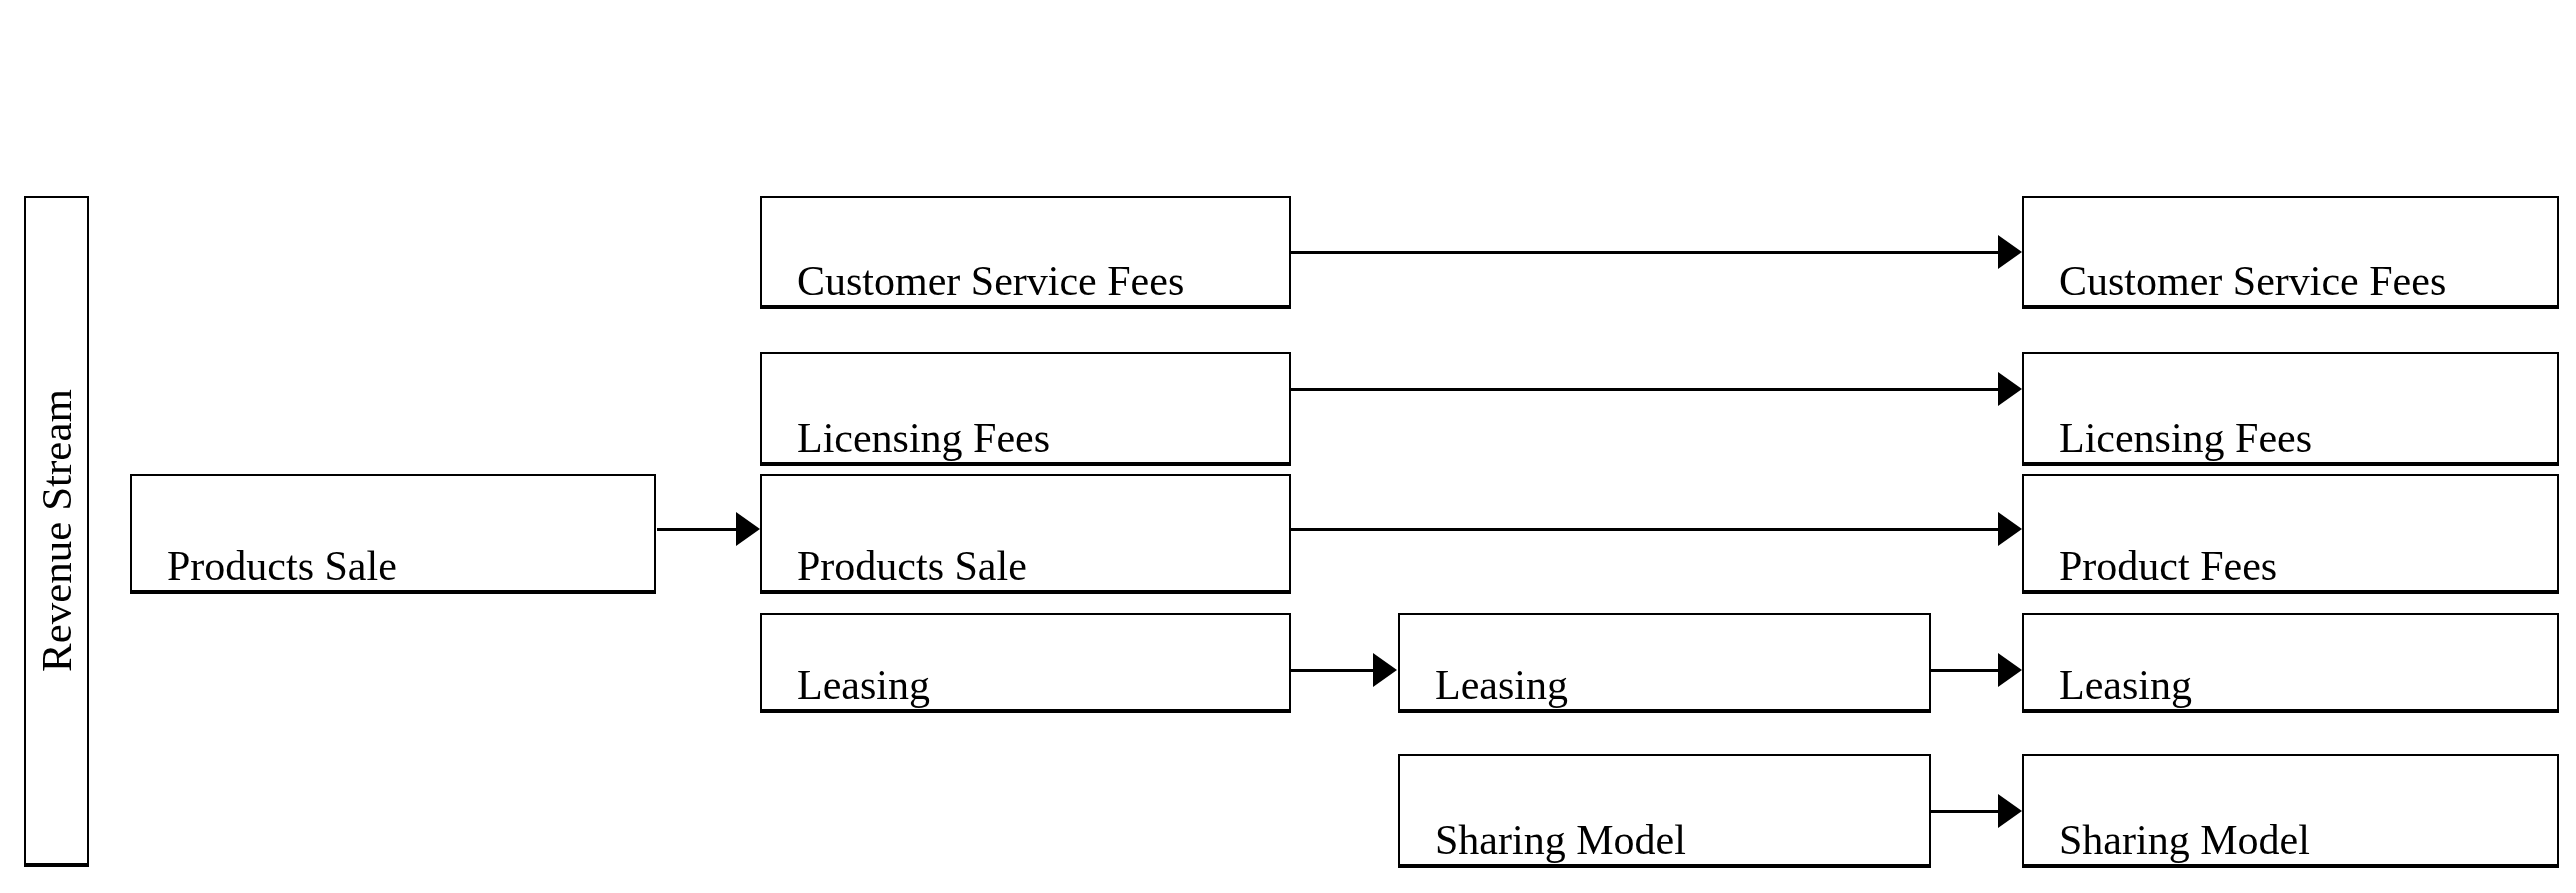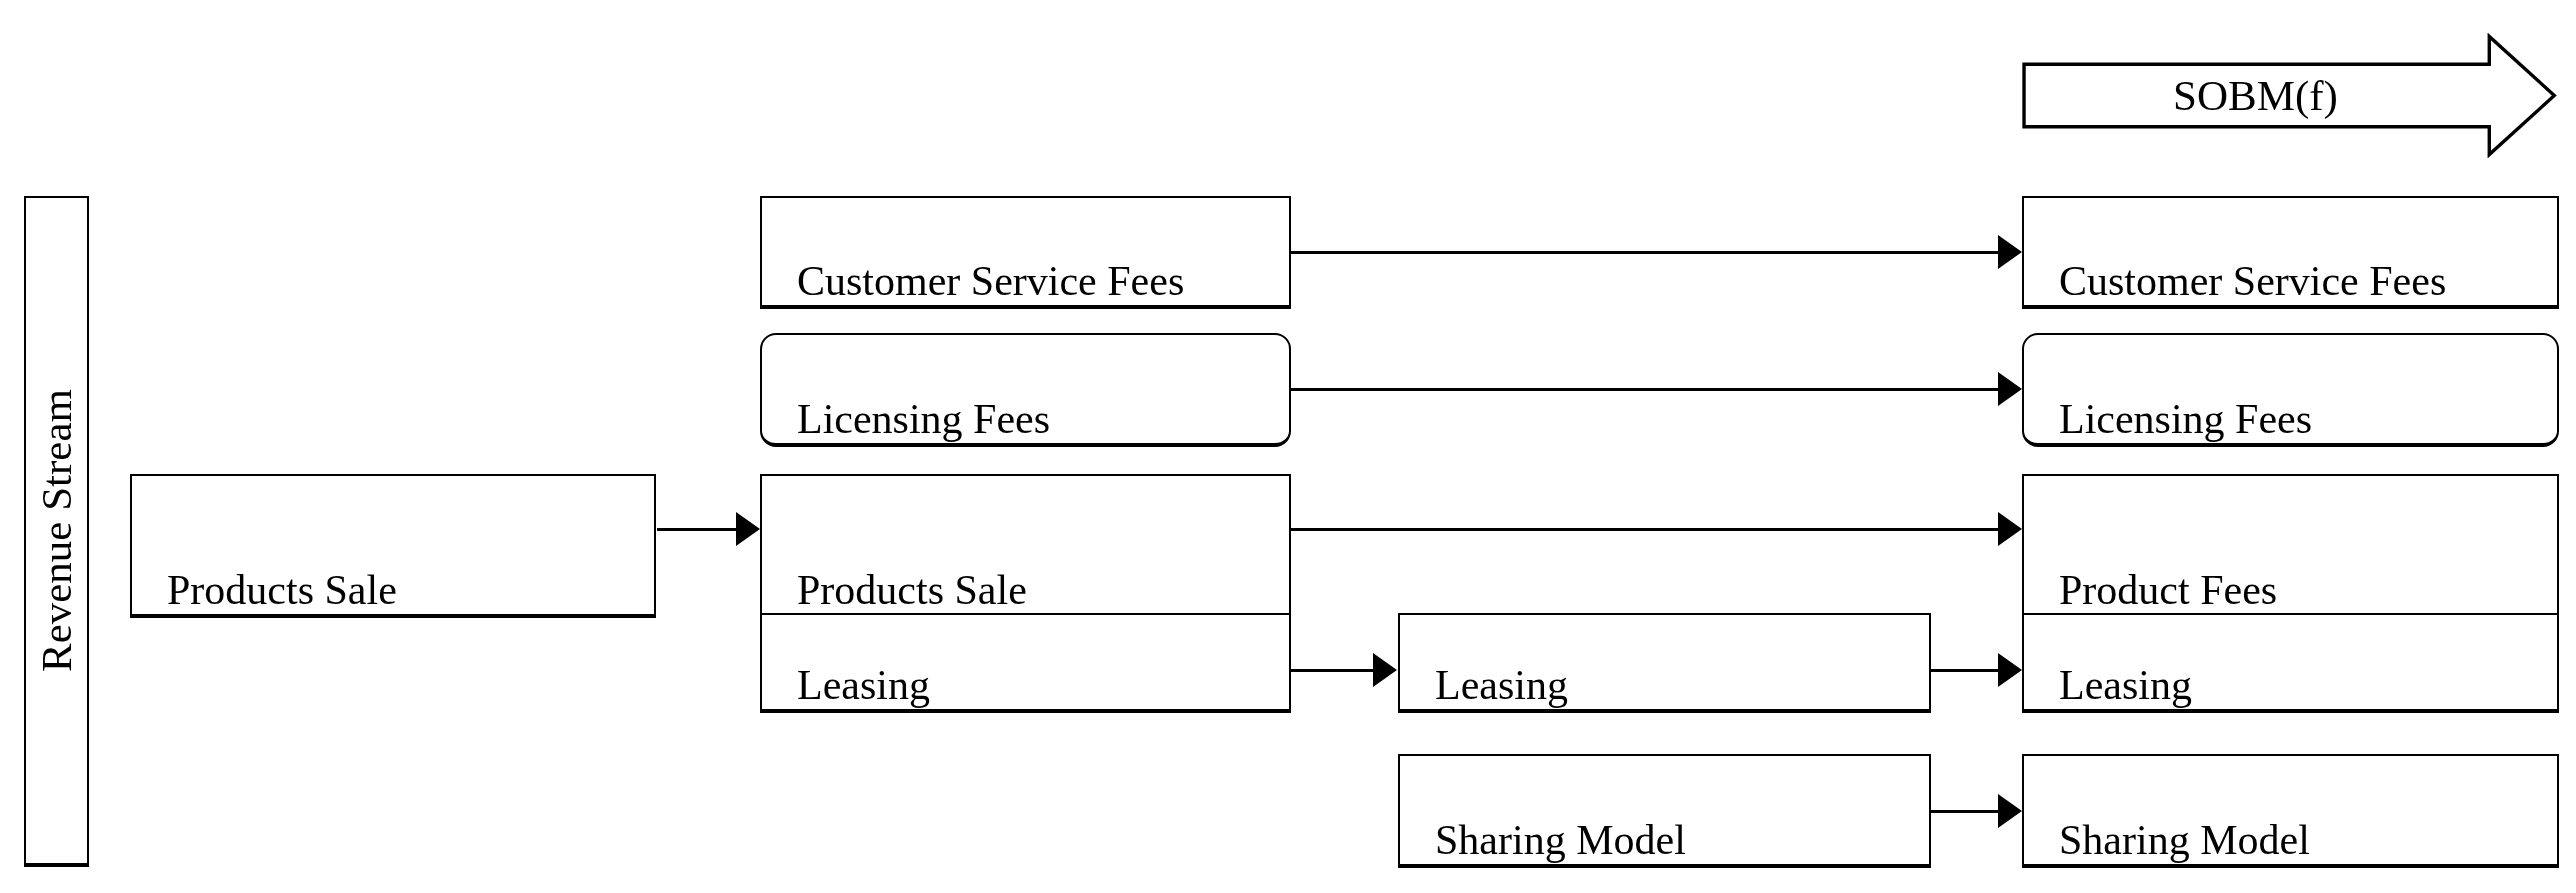--- a/index.html
+++ b/index.html
@@ -81,43 +81,37 @@
     border-top: 17px solid transparent;
     border-bottom: 17px solid transparent;
   }
 
   
   .c1 { left: 130px;  width: 526px; }
   .c2 { left: 760px; width: 531px; }
   .c3 { left: 1398px; width: 533px; }
   .c4 { left: 2022px; width: 537px; }
   .r1 { top: 196px;  height: 113px; }
-  .r2 { top: 333px;  height: 114px; border-radius: 16px; }
-  .r3 { top: 474px;  height: 144px; }
+  .r2 { top: 352px;  height: 114px; }
+  .r3 { top: 474px;  height: 120px; }
   .r4 { top: 613px;  height: 100px; }
   .r5 { top: 754px; height: 114px; }
 </style>
 </head>
 <body>
 
 <div class="canvas">
 
   <div class="vaxis">
     <span class="vlbl">Revenue Stream</span>
   </div>
 
 
 
 
-  <div class="harrow" style="left:2022px">
-    <svg viewBox="0 0 790 184" preserveAspectRatio="none">
-      <polygon points="3,46 690,46 690,5 786,92 690,179 690,138 3,138" fill="#ffffff" stroke="#000000" stroke-width="5"></polygon>
-    </svg>
-    <span class="hlbl">SOBM(f)</span>
-  </div>
 
   <div class="box c1 r3">
     <span>Products Sale</span>
   </div>
 
   <div class="box c2 r1">
     <span>Customer Service Fees</span>
   </div>
   <div class="box c2 r2">
     <span>Licensing Fees</span>

